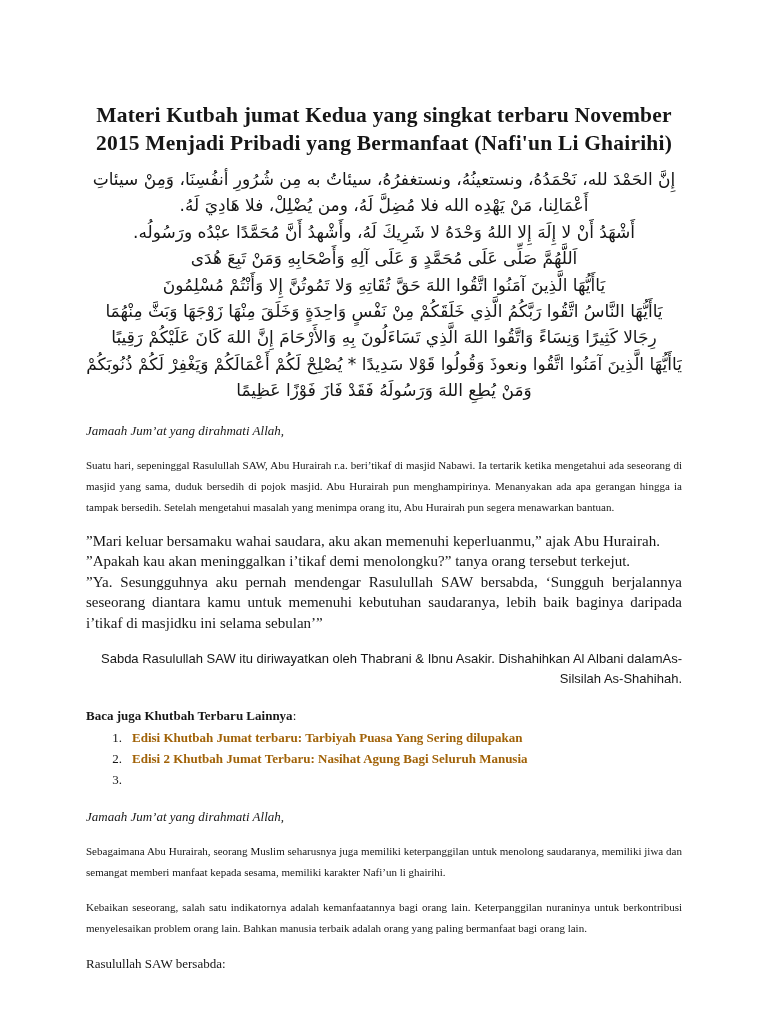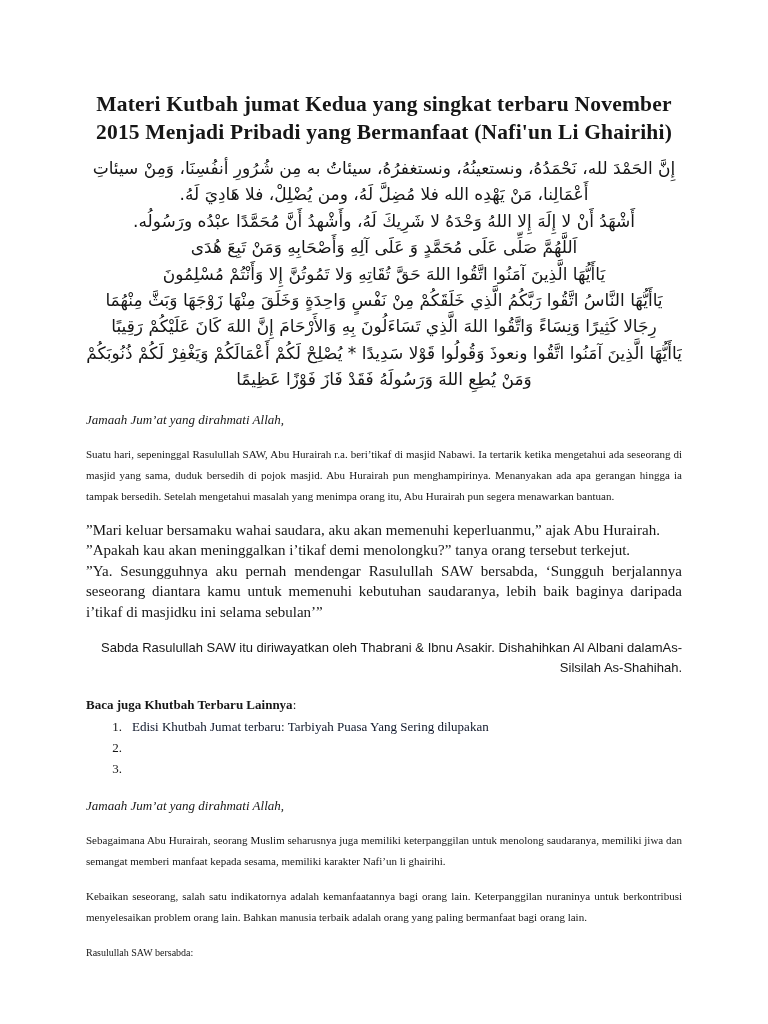--- a/index.html
+++ b/index.html
@@ -1,21 +1,21 @@
 <!DOCTYPE html>
 <html lang="id"><head>
 <meta charset="utf-8">
 <style>
   html,body{margin:0;padding:0;}
   body{
     width:768px;height:1024px;background:#ffffff;overflow:hidden;
     font-family:"Liberation Serif", serif;color:#161616;
   }
   .page{
-    width:596px;margin:5px auto;padding-top:86px;overflow:hidden;
+    width:596px;margin:16px auto;padding-top:86px;overflow:hidden;
   }
   .title{
     margin:0 0 9px 0;
     font-size:21.5px;line-height:1.28;font-weight:bold;text-align:center;
     letter-spacing:0.2px;
   }
   .arabic{
     direction:rtl;text-align:center;
     font-family:"DejaVu Sans", sans-serif;
     font-size:17px;line-height:26.4px;
@@ -38,22 +38,22 @@
     font-size:13px;line-height:20px;text-align:right;
     margin:16px 0 0 0;
   }
   .baca{
     margin:17px 0 0 0;font-size:13px;line-height:20px;text-align:left;
   }
   .baca .bold{font-weight:bold;}
   .linklist{margin:1px 0 0 0;}
   .link-row{display:flex;font-size:13px;line-height:21px;}
   .link-row .num{width:24px;text-align:right;flex:0 0 24px;margin-left:12px;margin-right:10px;}
-  .link-row a{color:#0f172a;text-decoration:none;cursor:pointer;}
-  .closing{margin:15px 0 0 0;font-size:10px;line-height:20px;text-align:left;}
+  .link-row a{color:#a16207;text-decoration:none;cursor:pointer;font-weight:bold;}
+  .closing{margin:15px 0 0 0;font-size:13px;line-height:20px;text-align:left;}
 </style>
 </head>
 <body>
 
 <div class="page">
 
   <h1 class="title">Materi Kutbah jumat Kedua yang singkat terbaru November 2015 Menjadi Pribadi yang Bermanfaat (Nafi'un Li Ghairihi)</h1>
 
   <div class="arabic">
     <div class="aline">إِنَّ الحَمْدَ لله، نَحْمَدُهُ، ونستعينُهُ، ونستغفرُهُ، سيئاتُ به مِن شُرُورِ أنفُسِنَا، وَمِنْ سيئاتِ</div>
@@ -81,20 +81,21 @@
 
   <p class="baca"><span class="bold">Baca juga Khutbah Terbaru Lainnya</span><span>:</span></p>
 
   <div class="linklist">
     <div class="link-row">
       <span class="num">1.</span>
       <a>Edisi Khutbah Jumat terbaru: Tarbiyah Puasa Yang Sering dilupakan</a>
     </div>
     <div class="link-row">
       <span class="num">2.</span>
+      <a>Edisi 2 Khutbah Jumat Terbaru: Nasihat Agung Bagi Seluruh Manusia</a>
     </div>
     <div class="link-row">
       <span class="num">3.</span>
     </div>
   </div>
 
   <p class="greeting">Jamaah Jum’at yang dirahmati Allah,</p>
 
   <p class="para">Sebagaimana Abu Hurairah, seorang Muslim seharusnya juga memiliki keterpanggilan untuk menolong saudaranya, memiliki jiwa dan semangat memberi manfaat kepada sesama, memiliki karakter Nafi’un li ghairihi.</p>
 

